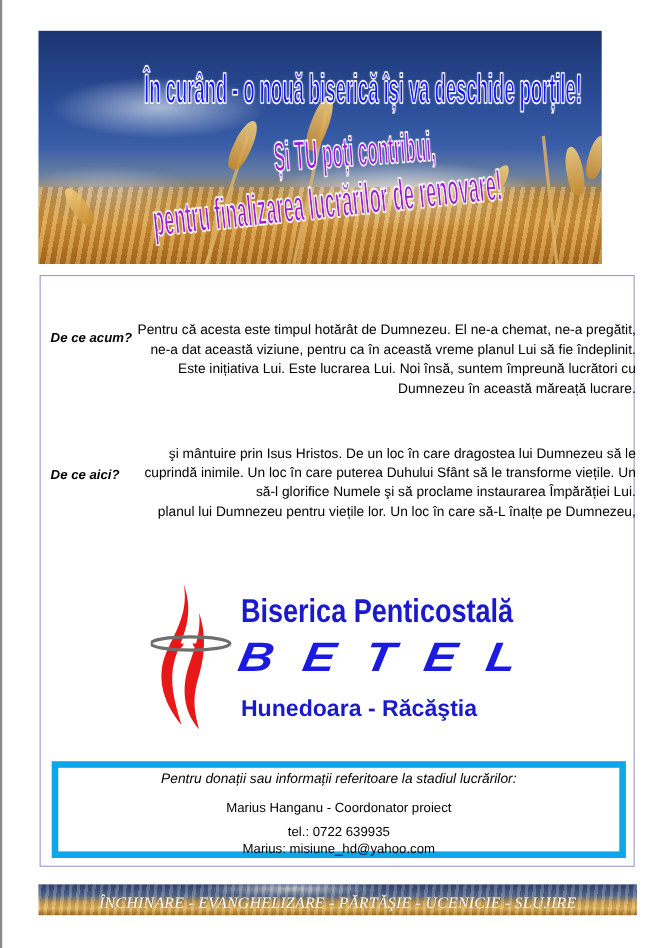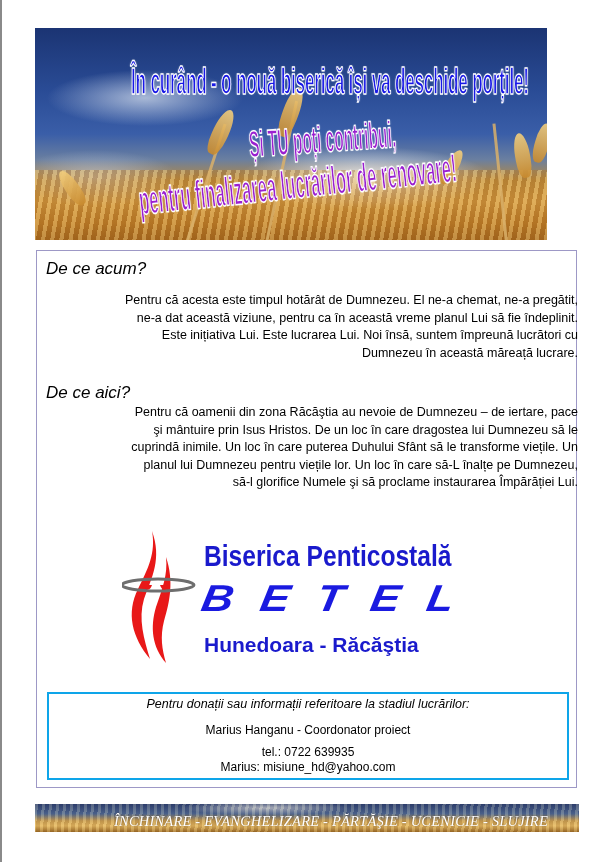--- a/index.html
+++ b/index.html
@@ -58,51 +58,51 @@
     -webkit-text-stroke:1px #ffffff;
     text-shadow:0 0 2px #ffffff;
   }
 
   
   .content-box {
     position:absolute; left:36px; top:250px; width:541px; height:538px;
     border:1px solid #9d98c6; box-sizing:border-box;
   }
   .section-heading {
-    position:absolute; left:9px; font-size:17px; font-weight:normal; font-style:italic;
+    position:absolute; left:9px; font-size:12px; font-weight:bold; font-style:italic;margin-top:41px;
   }
   .section-body {
     position:absolute; left:0; width:541px; text-align:center;
     font-size:12.5px; line-height:17.5px;
   }
   .section-body div { white-space:nowrap;text-align:right; }
 
   
-  .logo { position:absolute; left:85px; top:278px; width:380px; height:135px; }
+  .logo { position:absolute; left:100px; top:278px; width:380px; height:135px; }
   .flame-icon { position:absolute; left:0; top:0; width:80px; height:135px; }
   .logo-line1 {
     position:absolute; left:82px; top:10px; white-space:nowrap;
     font-size:30px; font-weight:bold; color:#1a1acc;
     transform:scaleX(0.82); transform-origin:left center;
   }
   .logo-betel {
     position:absolute; left:80px; top:44px; white-space:nowrap;
     font-family:"Liberation Sans", sans-serif; font-style:italic; font-weight:bold;
     font-size:44px; color:#1a1ae0; letter-spacing:27px;
     transform:skewX(-10deg) scaleY(0.85);
   }
   .logo-line3 {
     position:absolute; left:82px; top:104px; white-space:nowrap;
     font-size:21px; font-weight:bold; color:#1a1acc;
   }
 
   
   .contact-box {
     position:absolute; left:10px; top:441px; width:522px; height:88px;
-    border:2px solid #0ea5e9; box-sizing:border-box; text-align:center;
+    border:6px solid #0ea5e9; box-sizing:border-box; text-align:center;
     font-size:12px;
   }
   .contact-heading { position:absolute; left:0; width:100%; top:3px; font-style:italic; font-size:12.5px; }
   .contact-line { position:absolute; left:0; width:100%; font-size:12px; }
 
   
   .footer-banner {
     position:absolute; left:35px; top:804px; width:544px; height:28px; overflow:hidden;
     background:
       radial-gradient(ellipse 120px 10px at 230px 4px, rgba(230,235,245,0.7), rgba(230,235,245,0) 70%),
@@ -110,21 +110,20 @@
   }
   .footer-banner::after {
     content:""; position:absolute; inset:0;
     background:repeating-linear-gradient(95deg, rgba(255,225,150,0.25) 0 3px, rgba(120,70,10,0.15) 3px 7px);
   }
   .footer-text {
     position:absolute; left:0; width:100%; top:9px; text-align:center; z-index:2;
     font-family:"Liberation Serif", serif; font-style:italic; font-size:14.5px;
     color:#ffffff; white-space:nowrap; letter-spacing:0.2px;
     text-shadow:0 0 2px rgba(60,40,10,0.6);
-    padding-left:24px;
   }
 </style>
 </head>
 <body>
 
 <div class="page-edge"></div>
 
 <div class="top-banner">
   <div class="wheat-field"></div>
   <div class="stalk" style="left:150px; top:90px; height:125px; transform:rotate(18deg);"></div>
@@ -146,25 +145,24 @@
   <div class="section-heading" style="top:8px;">De ce acum?</div>
   <div class="section-body" style="top:41px;">
     <div>Pentru că acesta este timpul hotărât de Dumnezeu. El ne-a chemat, ne-a pregătit,</div>
     <div>ne-a dat această viziune, pentru ca în această vreme planul Lui să fie îndeplinit.</div>
     <div>Este inițiativa Lui. Este lucrarea Lui. Noi însă, suntem împreună lucrători cu</div>
     <div>Dumnezeu în această măreață lucrare.</div>
   </div>
 
   <div class="section-heading" style="top:132px;">De ce aici?</div>
   <div class="section-body" style="top:153px;">
-    <div>Pentru că oamenii din zona Răcăştia au nevoie de Dumnezeu – de iertare, pace</div>
     <div>şi mântuire prin Isus Hristos. De un loc în care dragostea lui Dumnezeu să le</div>
     <div>cuprindă inimile. Un loc în care puterea Duhului Sfânt să le transforme viețile. Un</div>
+    <div>să-l glorifice Numele şi să proclame instaurarea Împărăției Lui.</div>
     <div>planul lui Dumnezeu pentru viețile lor. Un loc în care să-L înalțe pe Dumnezeu,</div>
-    <div>să-l glorifice Numele şi să proclame instaurarea Împărăției Lui.</div>
   </div>
 
   <div class="logo">
     <svg class="flame-icon" viewBox="0 0 80 135">
       <path d="M30 2 C 40 30, 30 48, 22 70 C 16 90, 22 110, 28 130 C 10 108, 4 84, 16 60 C 26 40, 34 24, 30 2 Z" fill="#e81818"></path>
       <path d="M44 28 C 52 52, 48 72, 42 92 C 38 108, 40 120, 44 134 C 30 118, 28 98, 34 78 C 40 60, 46 46, 44 28 Z" fill="#e81818"></path>
       <ellipse cx="36" cy="56" rx="36" ry="6" fill="none" stroke="#6e6e6e" stroke-width="3"></ellipse>
       <path d="M22 56 C 24 62, 28 62, 30 56" fill="#e81818"></path>
       <path d="M38 56 C 40 62, 44 62, 46 56" fill="#e81818"></path>
     </svg>

